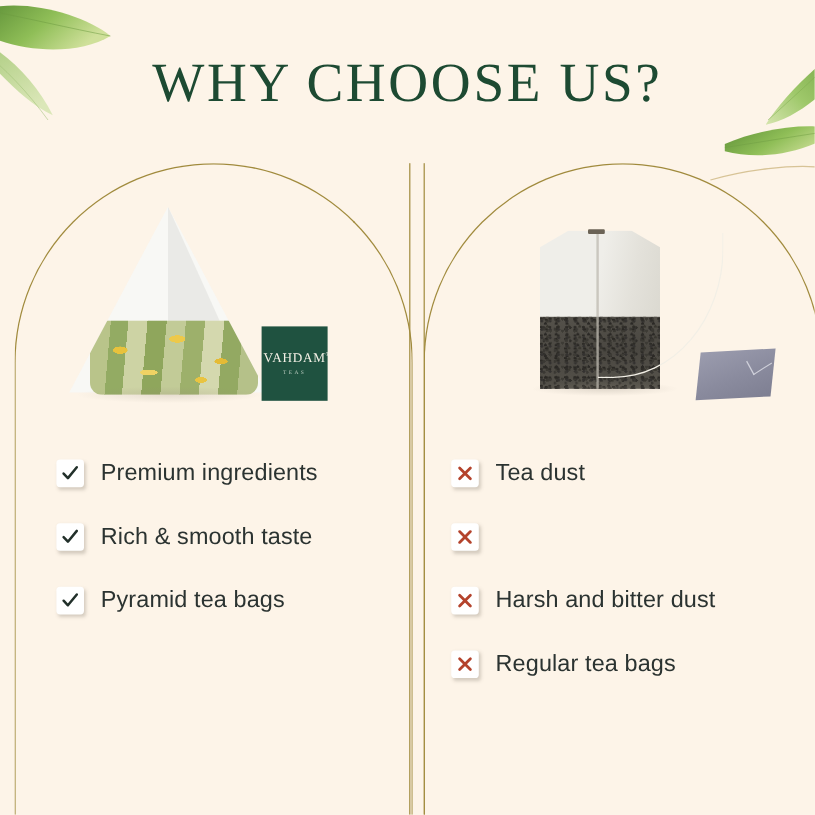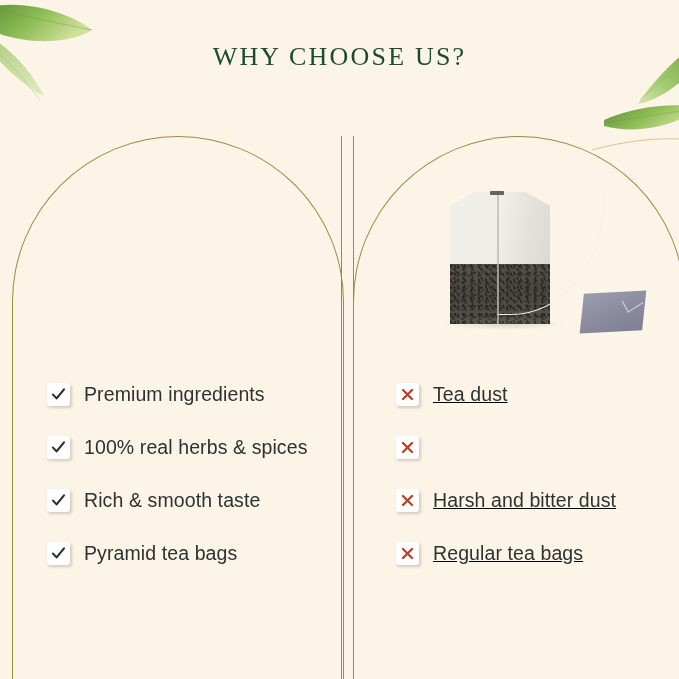--- a/index.html
+++ b/index.html
@@ -20,21 +20,21 @@
   .leaf-layer { position: absolute; inset: 0; pointer-events: none; }
 
   
   .title {
     position: absolute;
     top: 42px;
     left: 0;
     width: 679px;
     text-align: center;
     font-family: "Liberation Serif", serif;
-    font-size: 26px;
+    font-size: 46px;
     letter-spacing: 2.2px;
     color: #1d4a32;
     font-weight: 400;
   }
 
   
   .arch {
     position: absolute;
     border: 1.4px solid #a08a3c;
     border-bottom: none;
@@ -198,21 +198,21 @@
   }
   .bag-shadow {
     position: absolute; left: 4px; top: 140px;
     width: 120px; height: 12px;
     background: radial-gradient(ellipse at center, rgba(140,132,118,0.25), transparent 72%);
   }
 
   
   .list { position: absolute; top: 368px; }
   .list-left  { left: 47px; width: 290px; }
-  .list-right { left: 396px; width: 280px; text-decoration: underline; }
+  .list-right { left: 376px; width: 280px; }
 
   .row {
     display: flex;
     align-items: center;
     height: 53px;
     gap: 14px;
   }
   .mark {
     flex: 0 0 auto;
     width: 23px; height: 23px;
@@ -268,20 +268,34 @@
     </g>
   </svg>
 
   <div class="title">WHY CHOOSE US?</div>
 
   <div class="arch arch-left"></div>
   <div class="arch arch-right"></div>
   <div class="divider divider-a"></div>
   <div class="divider divider-b"></div>
 
+  <div class="product pyramid-wrap">
+    <div class="pyr-clip">
+      <div class="pyr-face"></div>
+      <div class="pyr-shade"></div>
+      <div class="pyr-fill"></div>
+    </div>
+    <div class="pyr-shadow"></div>
+    <div class="logo-badge">
+      <div class="logo-main">
+        <span>VAHDAM</span><sup>®</sup>
+      </div>
+      <div class="logo-sub">TEAS</div>
+    </div>
+  </div>
 
   <div class="product bag-wrap">
     <div class="bag-body"></div>
     <div class="bag-dust"></div>
     <div class="bag-seam"></div>
     <div class="bag-staple"></div>
     <div class="bag-string"></div>
     <div class="bag-tag"></div>
     <div class="bag-shadow"></div>
   </div>
@@ -294,36 +308,28 @@
           </svg>
       </span>
       <span class="row-label">Premium ingredients</span>
     </div>
     <div class="row">
       <span class="mark">
         <svg width="15" height="15" viewBox="0 0 15 15">
             <path d="M2 7.6 L5.6 11.4 L13 2.4" stroke="#22302a" stroke-width="2.1" fill="none" stroke-linecap="round" stroke-linejoin="round"></path>
           </svg>
       </span>
-      <span class="row-label">100% real herbs &amp; spices</span>
+      <span class="row-label">Rich &amp; smooth taste</span>
     </div>
     <div class="row">
       <span class="mark">
         <svg width="15" height="15" viewBox="0 0 15 15">
             <path d="M2 7.6 L5.6 11.4 L13 2.4" stroke="#22302a" stroke-width="2.1" fill="none" stroke-linecap="round" stroke-linejoin="round"></path>
           </svg>
       </span>
-      <span class="row-label">Rich &amp; smooth taste</span>
-    </div>
-    <div class="row">
-      <span class="mark">
-        <svg width="15" height="15" viewBox="0 0 15 15">
-            <path d="M2 7.6 L5.6 11.4 L13 2.4" stroke="#22302a" stroke-width="2.1" fill="none" stroke-linecap="round" stroke-linejoin="round"></path>
-          </svg>
-      </span>
       <span class="row-label">Pyramid tea bags</span>
     </div>
   </div>
 
   <div class="list list-right">
     <div class="row">
       <span class="mark">
         <svg width="15" height="15" viewBox="0 0 15 15">
           <path d="M3 3 L12 12 M12 3 L3 12" stroke="#b4432c" stroke-width="2.3" fill="none" stroke-linecap="round"></path>
           </svg>

